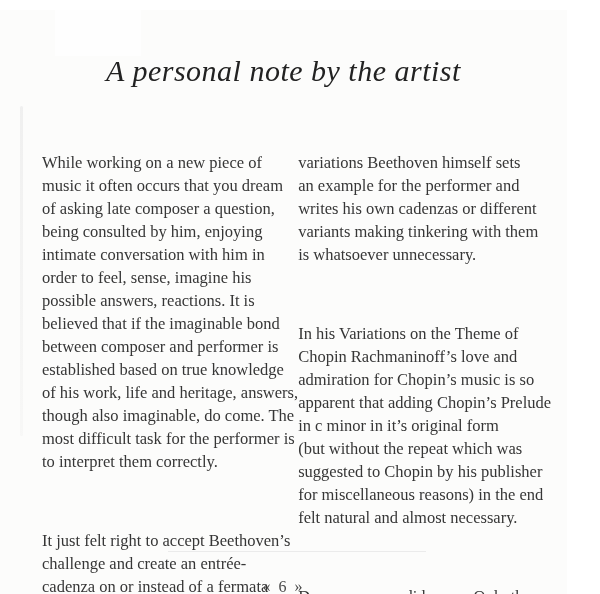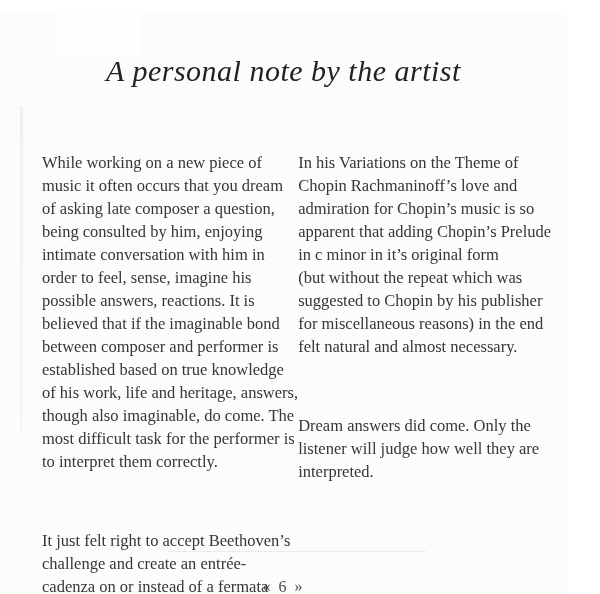--- a/index.html
+++ b/index.html
@@ -99,20 +99,25 @@
 though also imaginable, do come. The
 most difficult task for the performer is
 to interpret them correctly.</p>
       <p>It just felt right to accept Beethoven’s
 challenge and create an entrée-
 cadenza on or instead of a fermata
 in each variation in order the piece
 not to sound too repetitive. In some</p>
     </div>
     <div class="col col-right">
+      <p>variations Beethoven himself sets
+an example for the performer and
+writes his own cadenzas or different
+variants making tinkering with them
+is whatsoever unnecessary.</p>
       <p>In his Variations on the Theme of
 Chopin Rachmaninoff’s love and
 admiration for Chopin’s music is so
 apparent that adding Chopin’s Prelude
 in c minor in it’s original form
 (but without the repeat which was
 suggested to Chopin by his publisher
 for miscellaneous reasons) in the end
 felt natural and almost necessary.</p>
       <p>Dream answers did come. Only the

